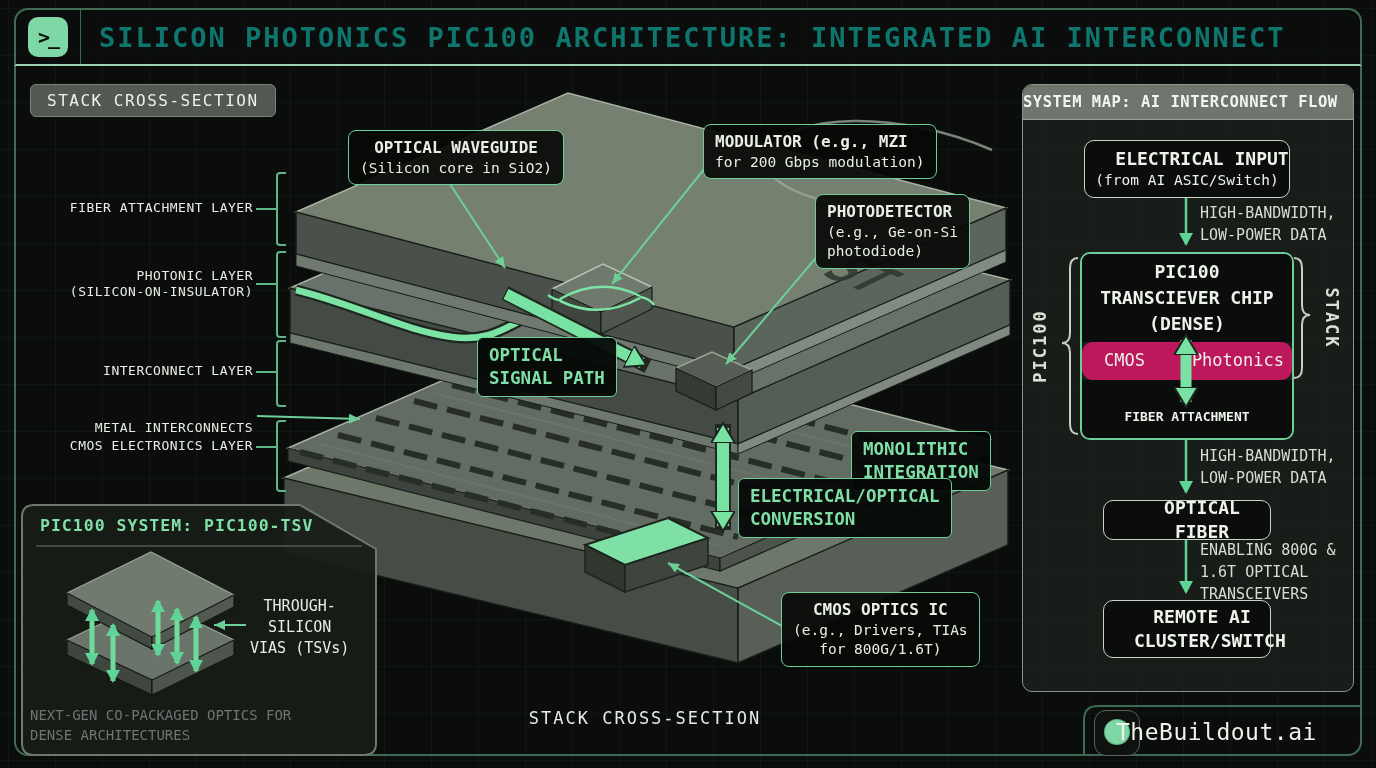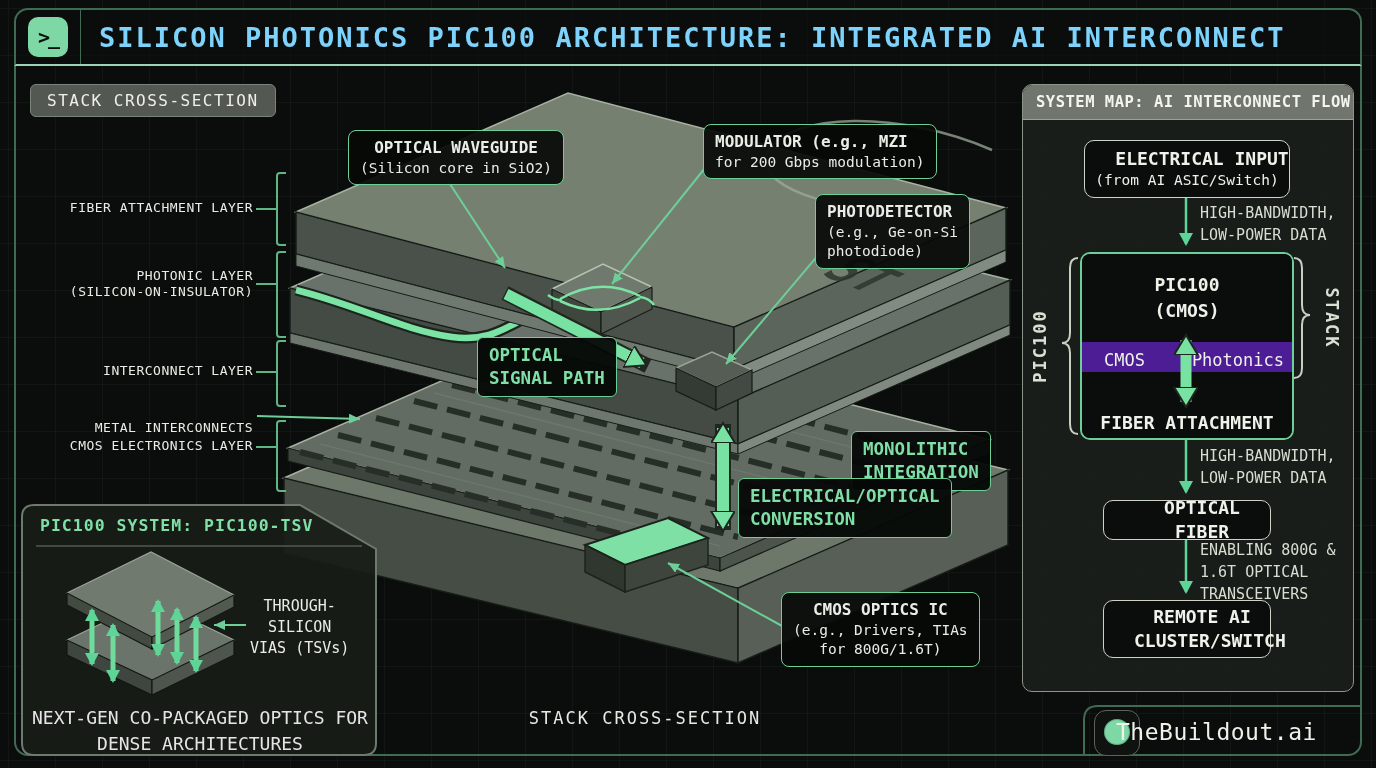--- a/index.html
+++ b/index.html
@@ -12,52 +12,52 @@
     background-image:
       linear-gradient(rgba(140,170,150,.055) 1px, transparent 1px),
       linear-gradient(90deg, rgba(140,170,150,.055) 1px, transparent 1px);
     background-size:47px 47px;background-position:8px 8px;}
   .hdr{position:absolute;left:14px;top:8px;width:1344px;height:54px;z-index:3;
     border:2px solid #3f6b54;border-bottom:2px solid #9cd3b3;border-radius:14px 14px 0 0;
     display:flex;align-items:center;background:rgba(10,13,11,.6);}
   .hdr .icon-cell{width:64px;height:100%;display:flex;align-items:center;justify-content:center;border-right:1px solid #3f6b54;}
   .term{width:40px;height:40px;border-radius:10px;background:#7ed8a5;color:#0c110d;
     font-weight:bold;font-size:20px;display:flex;align-items:center;justify-content:center;letter-spacing:-2px;}
-  .hdr .title{color:#7dd3fc;font-size:27px;font-weight:bold;letter-spacing:2px;padding-left:18px;white-space:nowrap;}
+  .hdr .title{color:#0f766e;font-size:27px;font-weight:bold;letter-spacing:2px;padding-left:18px;white-space:nowrap;}
   .frame{position:absolute;left:14px;top:64px;width:1344px;height:690px;z-index:0;
     border:2px solid #3f6b54;border-top:none;border-radius:0 0 14px 14px;}
   .badge{position:absolute;left:30px;top:84px;z-index:3;background:rgba(90,96,89,.92);
     border:1px solid #7b847a;border-radius:6px;color:#eef1ea;font-size:16px;letter-spacing:1.5px;padding:6px 16px;}
   .lbl{position:absolute;z-index:3;color:#e9ede5;font-size:13px;letter-spacing:.5px;white-space:nowrap;text-align:right;line-height:1.25;}
   .co{position:absolute;z-index:3;background:rgba(7,10,8,.93);border:1.5px solid #6dcf97;border-radius:8px;
     color:#e9ede5;font-size:14.5px;line-height:1.35;padding:6px 11px;text-align:center;white-space:nowrap;}
   .co .b{font-weight:bold;font-size:16px;}
   .co.left{text-align:left;}
   .co.green{color:#7fdfa6;font-weight:bold;font-size:17.5px;line-height:1.3;border-radius:6px;text-align:left;background:rgba(5,8,6,.95);}
   .smap{position:absolute;left:1022px;top:84px;width:330px;height:606px;z-index:1;
     background:rgba(26,31,27,.9);border:1.5px solid #8b9488;border-radius:10px;overflow:hidden;}
   .smap .bar{height:34px;background:#70766e;color:#f2f4ee;font-size:15.5px;font-weight:bold;
-    letter-spacing:.5px;display:flex;align-items:center;padding-left:13px;border-bottom:1px solid #9aa396;}
+    letter-spacing:.5px;display:flex;align-items:center;border-bottom:1px solid #9aa396;}
   .fbox{position:absolute;z-index:1;background:#0a0d0b;border:1.5px solid #cdd3c7;border-radius:10px;
     color:#eef2ea;text-align:center;display:flex;flex-direction:column;justify-content:center;line-height:1.35;}
   .fbox .b{font-weight:bold;font-size:18px;padding-left:30px;}
   .fbox .s{font-size:14.5px;}
   .chipbox{position:absolute;left:1080px;top:252px;width:210px;height:184px;z-index:1;
     border:2px solid #6dcf97;border-radius:10px;overflow:hidden;display:flex;flex-direction:column;}
   .chipbox .tsec{height:88px;background:#0a0d0b;color:#eef2ea;font-weight:bold;font-size:18px;
     text-align:center;display:flex;flex-direction:column;justify-content:center;line-height:1.45;}
-  .chipbox .msec{height:30px;background:#4c1d95;position:relative;color:#eef2ea;font-size:17px;}
+  .chipbox .msec{height:38px;background:#be185d;position:relative;color:#eef2ea;font-size:17px;border-radius:11px;}
   .chipbox .msec .cm{position:absolute;left:22px;top:8px;}
   .chipbox .msec .ph{position:absolute;right:8px;top:8px;padding-left:48px;}
-  .chipbox .bsec{flex:1;background:#0a0d0b;color:#eef2ea;font-weight:bold;font-size:18px;
-    display:flex;align-items:flex-end;justify-content:center;padding-bottom:5px;}
+  .chipbox .bsec{flex:1;background:#0a0d0b;color:#eef2ea;font-weight:bold;font-size:13px;
+    display:flex;align-items:flex-end;justify-content:center;padding-bottom:14px;}
   .elbl{position:absolute;z-index:3;color:#d9ded2;font-size:15px;line-height:1.45;white-space:nowrap;}
   .rm-title{position:absolute;left:40px;top:516px;z-index:3;color:#7fdfa6;font-weight:bold;font-size:16.5px;letter-spacing:1px;}
   .rm-tsv{position:absolute;left:250px;top:596px;z-index:3;color:#e9ede5;font-size:15px;line-height:1.4;text-align:center;}
-  .rm-cap{position:absolute;left:30px;top:705px;width:340px;z-index:3;color:#e5e5e5;font-size:18px;line-height:1.45;text-align:center;}
+  .rm-cap{position:absolute;left:30px;top:705px;width:340px;z-index:3;color:#737373;font-size:14px;line-height:1.45;}
   .caption{position:absolute;left:460px;top:708px;width:370px;z-index:3;text-align:center;color:#e6eae2;font-size:17px;letter-spacing:2px;}
   .logobox{position:absolute;left:1094px;top:710px;width:44px;height:44px;z-index:3;
     background:#0f120f;border:1.5px solid #5a635a;border-radius:12px;}
   .logobox .circ{display:block;width:26px;height:26px;border-radius:50%;background:#7ed8a5;margin:8px auto;
     box-shadow:inset 0 0 0 1px rgba(20,45,32,.25);}
   .brand{position:absolute;left:1116px;top:719px;z-index:3;color:#eef2ea;font-size:23px;letter-spacing:.5px;}
   svg.scene{position:absolute;inset:0;z-index:2;pointer-events:none;}
 </style>
 </head>
 <body>
@@ -76,21 +76,22 @@
   <div class="bar">SYSTEM MAP: AI INTERCONNECT FLOW</div>
 </div>
 
 <div class="fbox" style="left:1084px;top:140px;width:204px;height:56px;">
   <span class="b">ELECTRICAL INPUT</span>
   <span class="s">(from AI ASIC/Switch)</span>
 </div>
 <div class="chipbox">
   <div class="tsec">
     <span>PIC100</span>
-    <span>(CMOS)</span>
+    <span>TRANSCIEVER CHIP</span>
+    <span>(DENSE)</span>
   </div>
   <div class="msec">
     <span class="cm">CMOS</span>
     <span class="ph">Photonics</span>
   </div>
   <div class="bsec">FIBER ATTACHMENT</div>
 </div>
 <div class="fbox" style="left:1103px;top:500px;width:166px;height:38px;">
   <span class="b">OPTICAL FIBER</span>
 </div>

